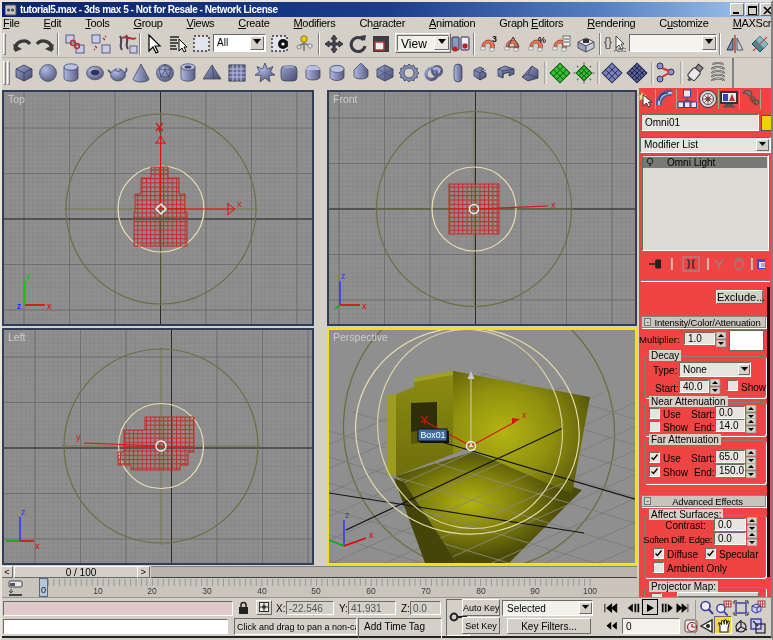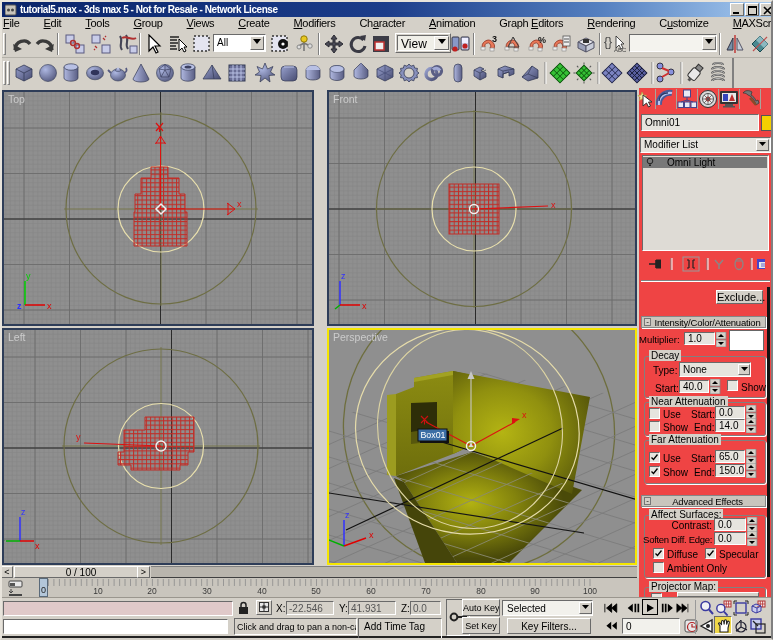--- a/index.html
+++ b/index.html
@@ -647,21 +647,21 @@
       <div class="abs" style="left:76px;top:376px;width:30px;height:13px;background:#e6e4de;border:1px solid;border-color:#6a6a6a #fff #fff #6a6a6a;font-size:10px;color:#000;padding-left:3px;line-height:11px">150.0</div>
       <svg class="abs" style="left:107px;top:375px" width="11" height="15">
         <rect x="0" y="0" width="10" height="7" fill="#d4d0c8" stroke="#888" stroke-width="0.8"></rect>
         <rect x="0" y="8" width="10" height="7" fill="#d4d0c8" stroke="#888" stroke-width="0.8"></rect>
         <path d="M5 2 L8 5 H2 Z" fill="#000"></path>
         <path d="M5 13 L8 10 H2 Z" fill="#000"></path>
       </svg>
       <div class="abs" style="left:2px;top:407px;width:125px;height:12px;background:#c9c5bd;border:1px solid #868686;box-shadow:1px 1px 0 #fff;font-size:9.5px;letter-spacing:-0.2px;color:#000;text-align:center;line-height:11px;padding-left:8px"><span style="position:absolute;left:2px;top:1px;width:7px;height:8px;border:1px solid #777;background:#d4d0c8;font-size:8px;line-height:6px">-</span>Advanced Effects</div>
       <div class="gbox" style="left:5px;top:427px;width:122px;height:63px"></div>
       <div class="abs" style="left:10px;top:421px;background:#d4d0c8;padding:0 2px;font-size:10px;color:#000">Affect Surfaces:</div>
-      <div class="abs" style="left:20px;top:432px;width:53px;text-align:right;font-size:10px;color:#000">Contrast:</div>
+      <div class="abs" style="left:20px;top:432px;width:53px;text-align:center;font-size:10px;color:#000">Contrast:</div>
       <div class="abs" style="left:75px;top:430px;width:32px;height:13px;background:#e6e4de;border:1px solid;border-color:#6a6a6a #fff #fff #6a6a6a;font-size:10px;color:#000;padding-left:3px;line-height:11px">0.0</div>
       <svg class="abs" style="left:108px;top:429px" width="11" height="15">
         <rect x="0" y="0" width="10" height="7" fill="#d4d0c8" stroke="#888" stroke-width="0.8"></rect>
         <rect x="0" y="8" width="10" height="7" fill="#d4d0c8" stroke="#888" stroke-width="0.8"></rect>
         <path d="M5 2 L8 5 H2 Z" fill="#000"></path>
         <path d="M5 13 L8 10 H2 Z" fill="#000"></path>
       </svg>
       <div class="abs" style="left:0px;top:446px;width:73px;text-align:right;font-size:9.5px;color:#000;letter-spacing:-0.3px">Soften Diff. Edge:</div>
       <div class="abs" style="left:75px;top:444px;width:32px;height:13px;background:#e6e4de;border:1px solid;border-color:#6a6a6a #fff #fff #6a6a6a;font-size:10px;color:#000;padding-left:3px;line-height:11px">0.0</div>
       <svg class="abs" style="left:108px;top:443px" width="11" height="15">

